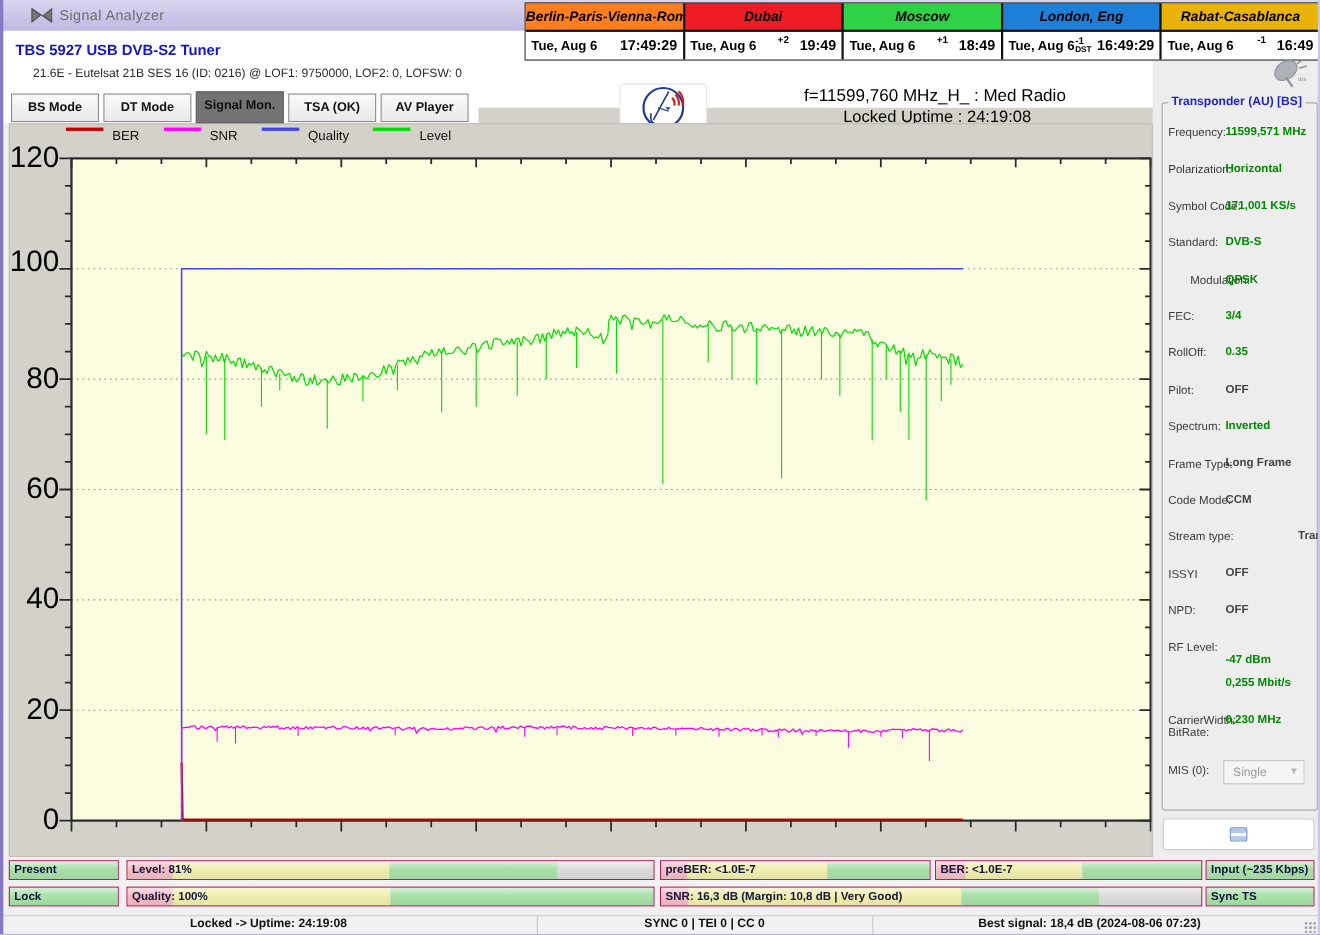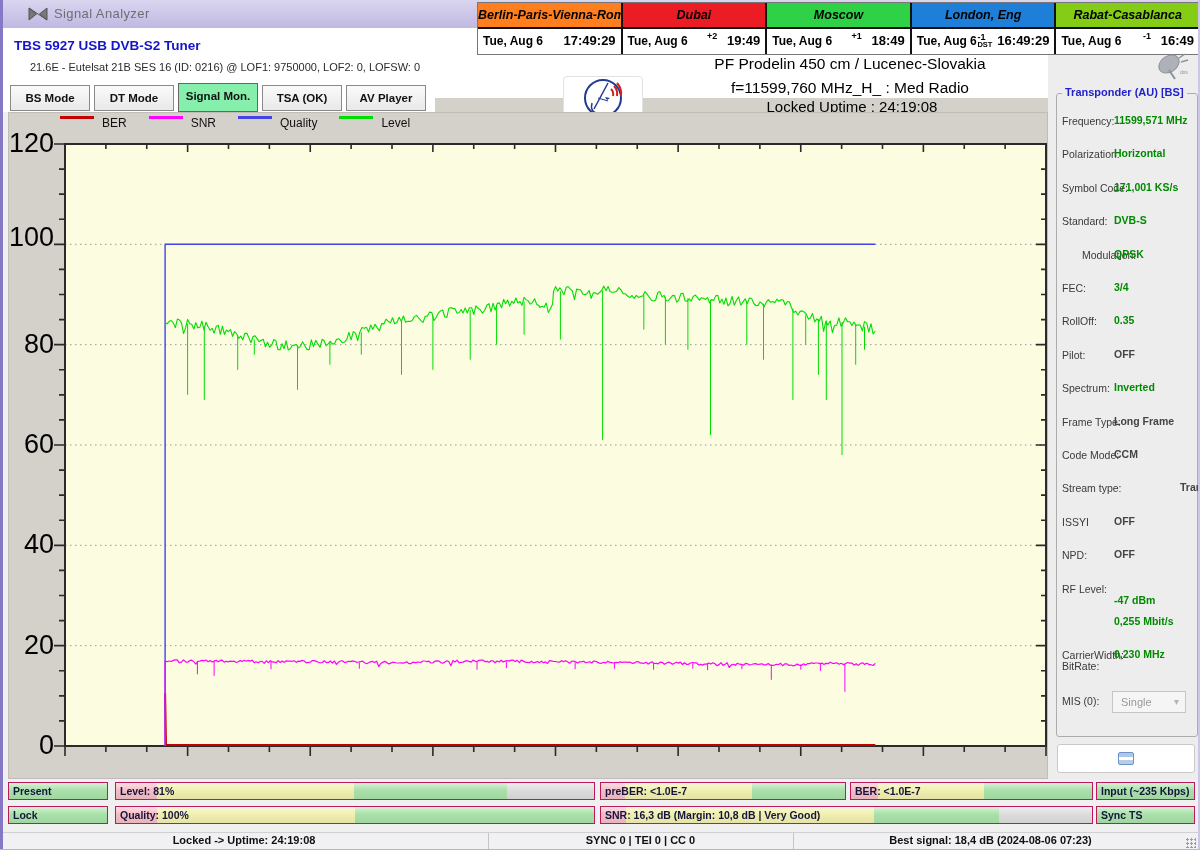--- a/index.html
+++ b/index.html
@@ -31,21 +31,21 @@
               text-align:center;line-height:24px;overflow:hidden;white-space:nowrap;}
   .clock-row{background:#FFF;position:relative;white-space:nowrap;}
   .clock-date{position:absolute;left:5px;top:5px;font-size:12px;font-weight:bold;color:#000;}
   .clock-time{position:absolute;right:5px;top:4px;font-size:13px;font-weight:bold;color:#000;}
   .clock-off{position:absolute;top:2px;font-size:9px;font-weight:bold;color:#000;}
   .clock-off small{display:block;font-size:7.5px;line-height:6px;}
   
   .tab{top:85px;width:80px;height:26px;background:linear-gradient(#FAFAFA,#E9E9E9);
        border:1px solid #8A8A8A;box-sizing:border-box;text-align:center;line-height:24px;
        font-size:11.5px;font-weight:bold;color:#111;cursor:default;}
-  .tab.active{top:83px;height:29px;background:#86efac;border-color:#666;}
+  .tab.active{top:83px;height:29px;background:#737373;border-color:#666;}
   
   #chart-panel{left:8px;top:112px;width:1040px;height:667px;background:#D4D1CA;border:1px solid #C0BDB6;box-sizing:border-box;}
   #legend{left:60px;top:116px;height:18px;display:flex;}
   .leg-line{width:34px;height:3px;margin-right:8px;}
   .leg-label{font-size:12px;color:#111;margin-right:22px;}
   .ytick-label{width:46px;text-align:right;font-size:27px;color:#000;}
   
   #tp-box{left:1056px;top:93px;width:140px;height:642px;border:1px solid #ADADAD;border-radius:3px;}
   #tp-title{left:1062px;top:86px;font-size:11px;font-weight:bold;color:#2222CC;background:#EDEDED;padding:0 3px;}
   .tp-label{font-size:10.5px;color:#3A3A3A;}
@@ -90,21 +90,21 @@
   </div>
 
   <div class="abs" id="header-band"></div>
   <div class="abs" id="sidebar-bg"></div>
 
   <div class="abs" id="clock-panel">
       <div class="clock-head" style="grid-area: 1 / 1; background: rgb(255, 127, 31);">Berlin-Paris-Vienna-Roma</div>
       <div class="clock-head" style="grid-area: 1 / 2; background: rgb(236, 28, 36);">Dubai</div>
       <div class="clock-head" style="grid-area: 1 / 3; background: rgb(47, 209, 70);">Moscow</div>
       <div class="clock-head" style="grid-area: 1 / 4; background: rgb(30, 127, 216);">London, Eng</div>
-      <div class="clock-head" style="grid-area: 1 / 5; background: #84cc16;">Rabat-Casablanca</div>
+      <div class="clock-head" style="grid-area: 1 / 5; background: #eab308;">Rabat-Casablanca</div>
       <div class="clock-row" style="grid-area: 2 / 1;">
         <span class="clock-date">Tue, Aug 6</span>
         <span class="clock-time">17:49:29</span>
       </div>
       <div class="clock-row" style="grid-area: 2 / 2;">
         <span class="clock-date">Tue, Aug 6</span>
         <span class="clock-off" style="right: 48px;">+2</span>
         <span class="clock-time">19:49</span>
       </div>
       <div class="clock-row" style="grid-area: 2 / 3;">
@@ -119,21 +119,20 @@
       </div>
       <div class="clock-row" style="grid-area: 2 / 5;">
         <span class="clock-date">Tue, Aug 6</span>
         <span class="clock-off" style="right: 48px;">-1</span>
         <span class="clock-time">16:49</span>
       </div>
     </div>
 
   <div class="abs" id="tuner-title">TBS 5927 USB DVB-S2 Tuner</div>
   <div class="abs" id="tuner-subtitle">21.6E - Eutelsat 21B  SES 16 (ID: 0216) @ LOF1: 9750000, LOF2: 0, LOFSW: 0</div>
-  <div class="abs hdr-line" id="site-line">PF Prodelin 450 cm / Lucenec-Slovakia</div>
   <div class="abs hdr-line" id="freq-line">f=11599,760 MHz_H_ : Med Radio</div>
   <div class="abs" id="uptime-strip"></div>
   <div class="abs hdr-line" id="uptime-line">Locked Uptime : 24:19:08</div>
 
   <svg class="abs" style="left:1152px;top:52px;" width="40" height="28" viewBox="0 0 40 28">
     <ellipse cx="17" cy="12" rx="11" ry="8" transform="rotate(-35 17 12)" fill="#AeB2B8" stroke="#8E9298"></ellipse>
     <line x1="17" y1="18" x2="23" y2="27" stroke="#8E9298" stroke-width="2"></line>
     <line x1="27" y1="6" x2="33" y2="2" stroke="#8E9298" stroke-width="1.5"></line>
     <line x1="29" y1="10" x2="36" y2="8" stroke="#8E9298" stroke-width="1.5"></line>
     <text x="28" y="22" font-size="5" fill="#8E9298">dxs</text>

